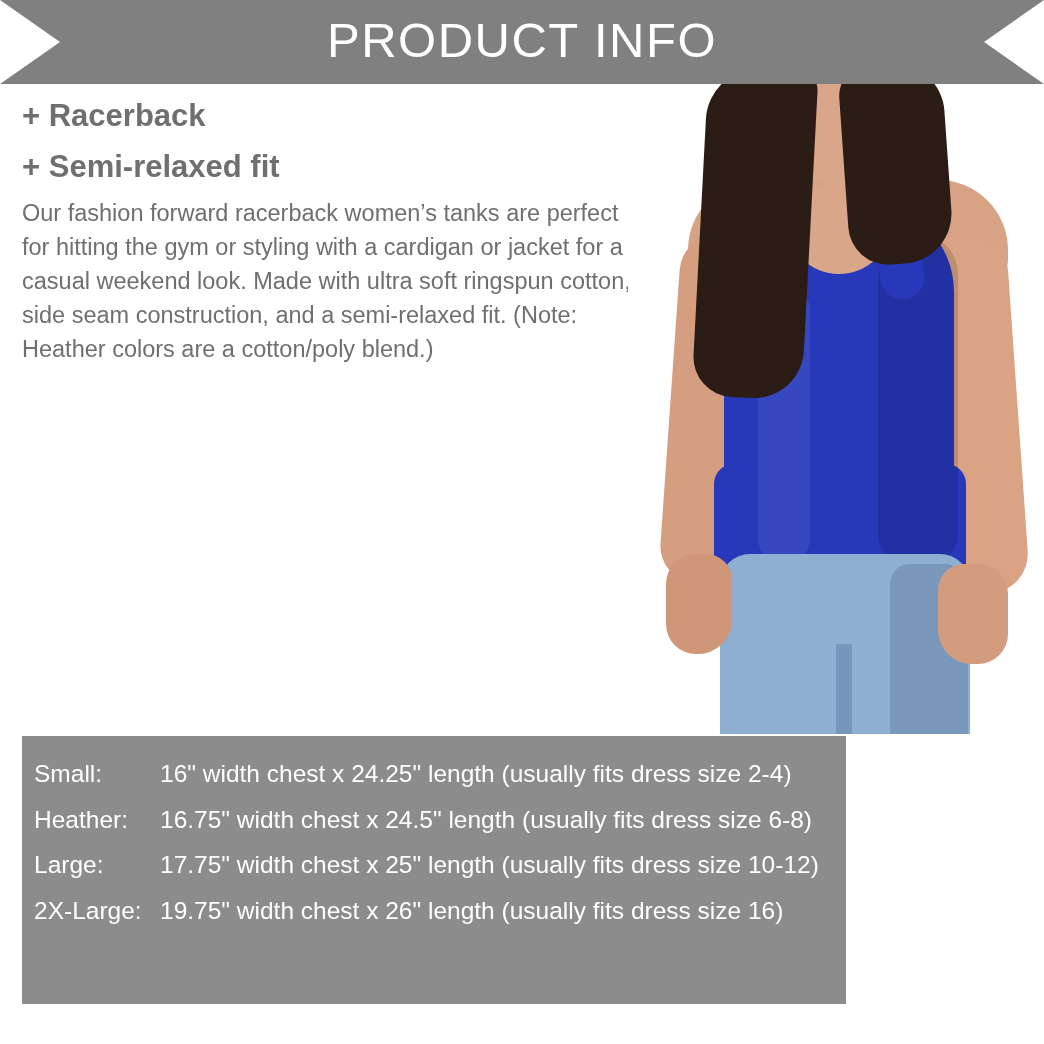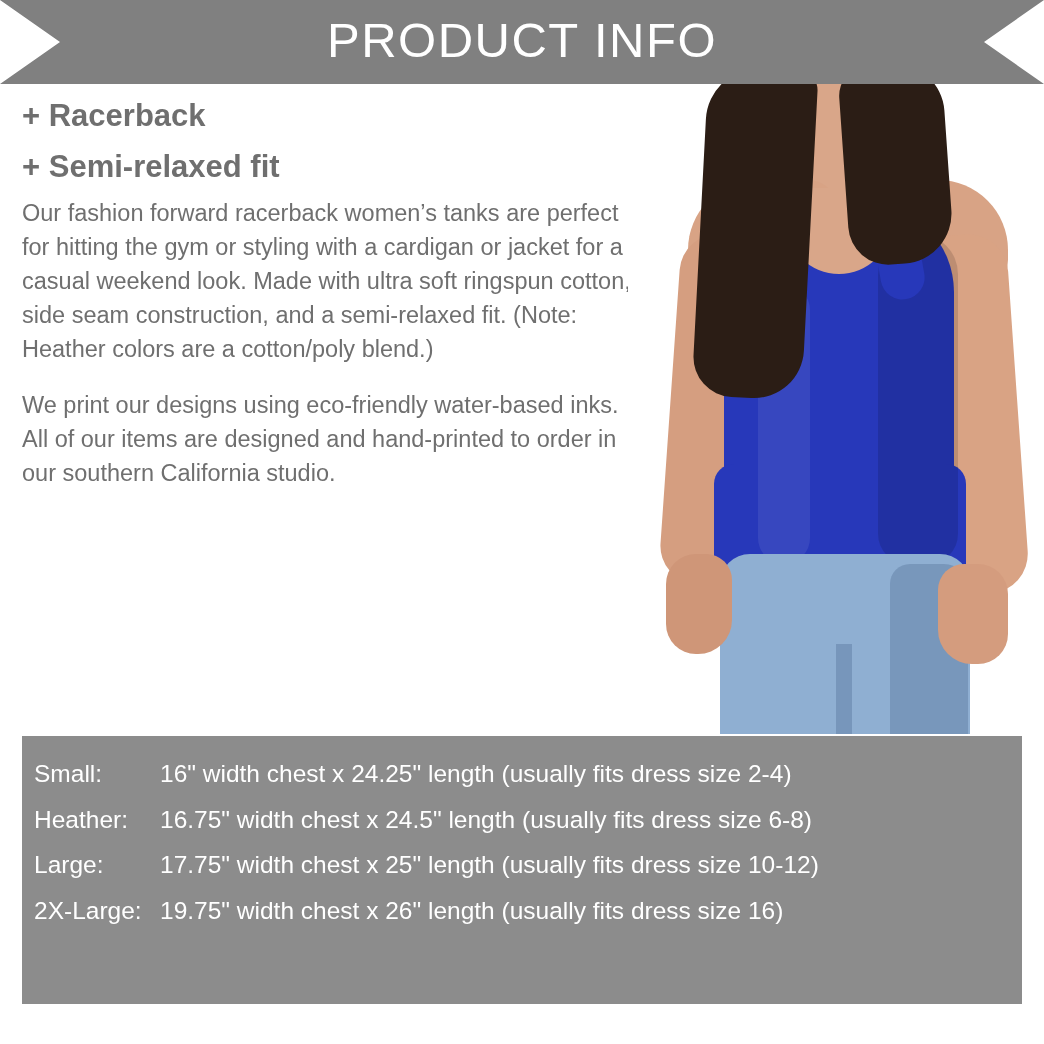--- a/index.html
+++ b/index.html
@@ -234,21 +234,21 @@
     left: 208px; top: 560px;
     width: 16px; height: 100px;
     background: rgba(90,120,160,0.45);
   }
 
   
   .size-box {
     position: absolute;
     left: 22px;
     top: 736px;
-    width: 1000px;
+    width: 824px;
     height: 268px;
     background: #8c8c8c;
     padding: 26px 0 0 12px;
   }
   .size-row {
     display: flex;
     align-items: baseline;
     color: #ffffff;
     font-size: 24.5px;
     line-height: 1.0;
@@ -275,21 +275,20 @@
 
 <div id="page">
 
   <div class="banner-shape"></div>
   <div class="banner-title">PRODUCT INFO</div>
 
   <div class="left-col">
     <div class="feature">+ Racerback</div>
     <div class="feature">+ Semi-relaxed fit</div>
     <p class="para">Our fashion forward racerback women’s tanks are perfect for hitting the gym or styling with a cardigan or jacket for a casual weekend look. Made with ultra soft ringspun cotton, side seam construction, and a semi-relaxed fit. (Note: Heather colors are a cotton/poly blend.)</p>
-    <p class="para">We print our designs using eco-friendly water-based inks. All of our items are designed and hand-printed to order in our southern California studio.</p>
   </div>
 
   <div class="model">
     <div class="hair-top"></div>
     <div class="chin"></div>
     <div class="neck"></div>
     <div class="shoulder-l"></div>
     <div class="shoulder-r"></div>
     <div class="arm-l"></div>
     <div class="arm-r"></div>

